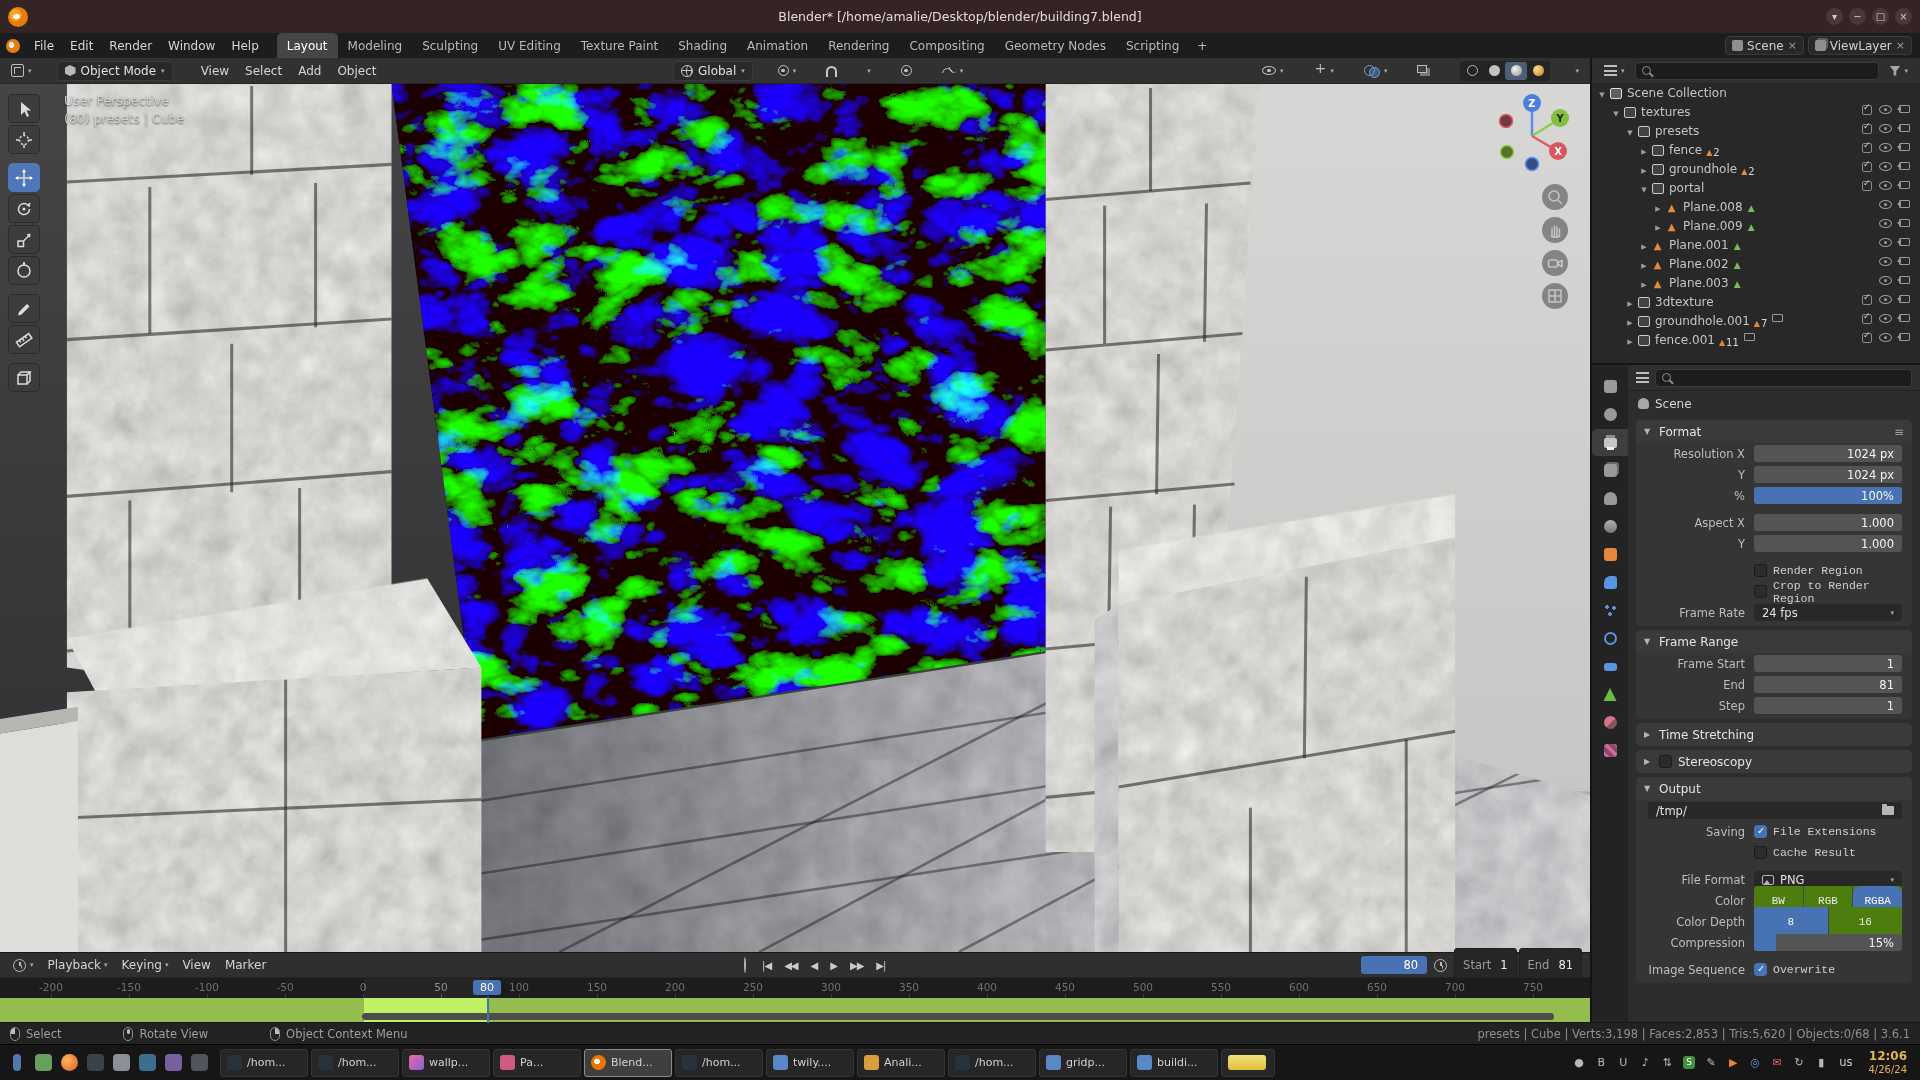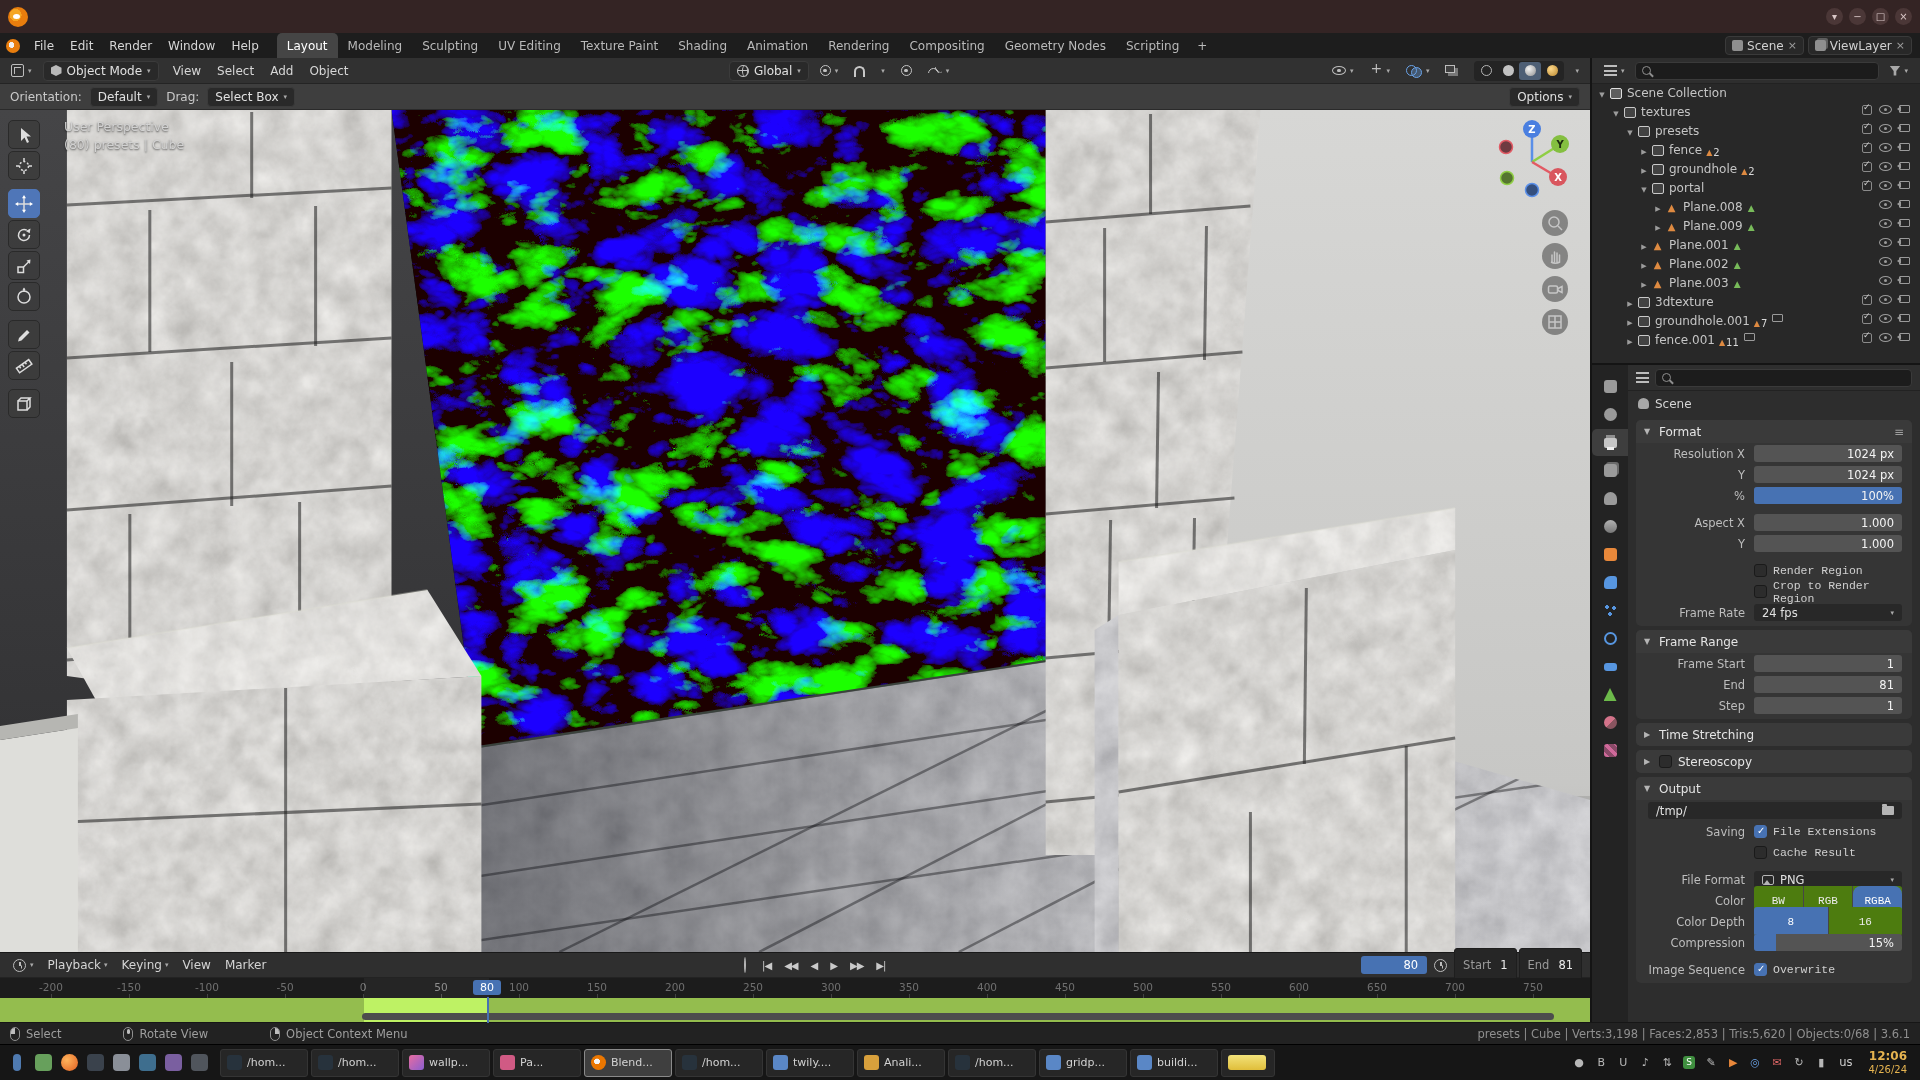--- a/index.html
+++ b/index.html
@@ -34,21 +34,21 @@
 .mini-ico.layers { box-shadow:2px -2px 0 #5e5e5e; }
 .cr { font-size:7px; color:#aaa; }
 .cr::before { content:"▾"; }
 
 
 .workspace { flex:1; display:flex; min-height:0; }
 .left-area { width:1592px; flex:none; display:flex; flex-direction:column; border-right:2px solid #141414; }
 .right-area { flex:1; display:flex; flex-direction:column; min-width:0; }
 
 
-.vp-header { height:26px; background:#313131; border-bottom:1px solid #242424; display:flex; align-items:center; padding:0 6px; gap:6px; flex:none; }
+.vp-header { height:26px; background:#313131; border-bottom:1px solid #242424; display:flex; align-items:center; padding:0 6px; gap:20px; flex:none; }
 .hbtn { display:flex; align-items:center; gap:4px; padding:0 5px; height:20px; border-radius:4px; color:#d6d6d6; }
 .chip { display:flex; align-items:center; gap:5px; background:#292929; border:1px solid #3b3b3b; border-radius:4px; height:20px; padding:0 7px; color:#e0e0e0; }
 .ed-ico { width:13px; height:13px; border:1.4px solid #bdbdbd; border-radius:2px; position:relative; }
 .ed-ico::after { content:""; position:absolute; inset:2px; border-left:1.4px solid #bdbdbd; border-top:1.4px solid #bdbdbd; }
 .cubeico { width:11px; height:11px; background:#b9b9b9; clip-path:polygon(50% 0,100% 25%,100% 75%,50% 100%,0 75%,0 25%); }
 .spacer { flex:1; }
 .i-globe { width:12px; height:12px; border:1.3px solid #c3c3c3; border-radius:50%; position:relative; }
 .i-globe::before { content:""; position:absolute; left:0; right:0; top:4px; border-top:1.1px solid #c3c3c3; }
 .i-globe::after { content:""; position:absolute; left:3.5px; top:-1px; bottom:-1px; width:4px; border:1.1px solid #c3c3c3; border-radius:50%; border-top:none; border-bottom:none; }
 .i-magnet { width:11px; height:11px; border:2.6px solid #c8c8c8; border-top:none; border-radius:0 0 7px 7px; transform:rotate(180deg); margin-top:2px; }
@@ -263,20 +263,21 @@
 .clockblk .t { color:#e6b450; font-size:12px; font-weight:bold; }
 .clockblk .d { color:#e6b450; font-size:10px; }
 </style>
 </head>
 <body>
 
 <div class="screen">
 
   <div class="titlebar">
     <span class="applogo"></span>
+    <span class="tb-title">Blender* [/home/amalie/Desktop/blender/building7.blend]</span>
     <span class="winctl">
       <button>▾</button>
       <button>−</button>
       <button>□</button>
       <button>×</button>
     </span>
   </div>
 
   <div class="topbar">
     <span class="blico">
@@ -390,37 +391,20 @@
             </button>
           <button class="shbtn">
               <span class="sphere sp-rend"></span>
             </button>
         </span>
         <button class="hbtn">
             <span class="cr"></span>
           </button>
       </div>
 
-      <div class="tool-settings">
-        <span class="ts-label">Orientation:</span>
-        <button class="chip">
-            <span>Default</span>
-            <span class="cr"></span>
-          </button>
-        <span class="ts-label">Drag:</span>
-        <button class="chip">
-            <span>Select Box</span>
-            <span class="cr"></span>
-          </button>
-        <span class="spacer"></span>
-        <button class="chip">
-            <span>Options</span>
-            <span class="cr"></span>
-          </button>
-      </div>
 
       <div class="viewport">
         <svg class="scene-svg" viewBox="0 0 1592 842" preserveAspectRatio="none">
           <defs>
             <filter id="fStone" x="-3%" y="-3%" width="106%" height="106%">
               <feTurbulence type="fractalNoise" baseFrequency="0.035" numOctaves="5" seed="7" result="n"></feTurbulence>
               <feColorMatrix in="n" type="matrix" values="0.22 0.22 0.22 0 0.33  0.22 0.22 0.22 0 0.32  0.22 0.22 0.22 0 0.30  0 0 0 0 1" result="c"></feColorMatrix>
               <feComposite in="c" in2="SourceGraphic" operator="in"></feComposite>
             </filter>
             <filter id="fStoneL" x="-3%" y="-3%" width="106%" height="106%">

